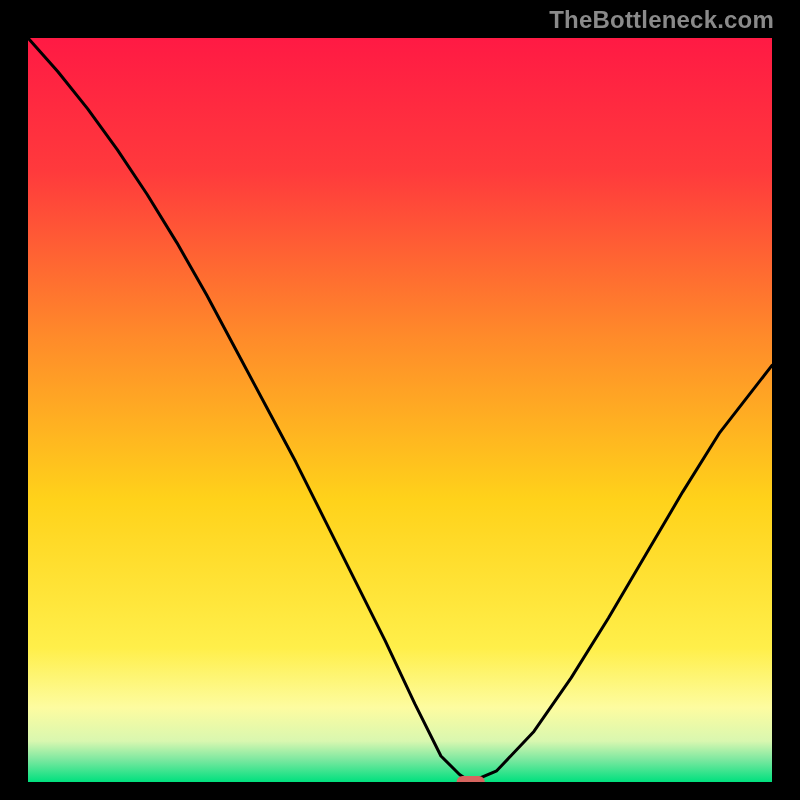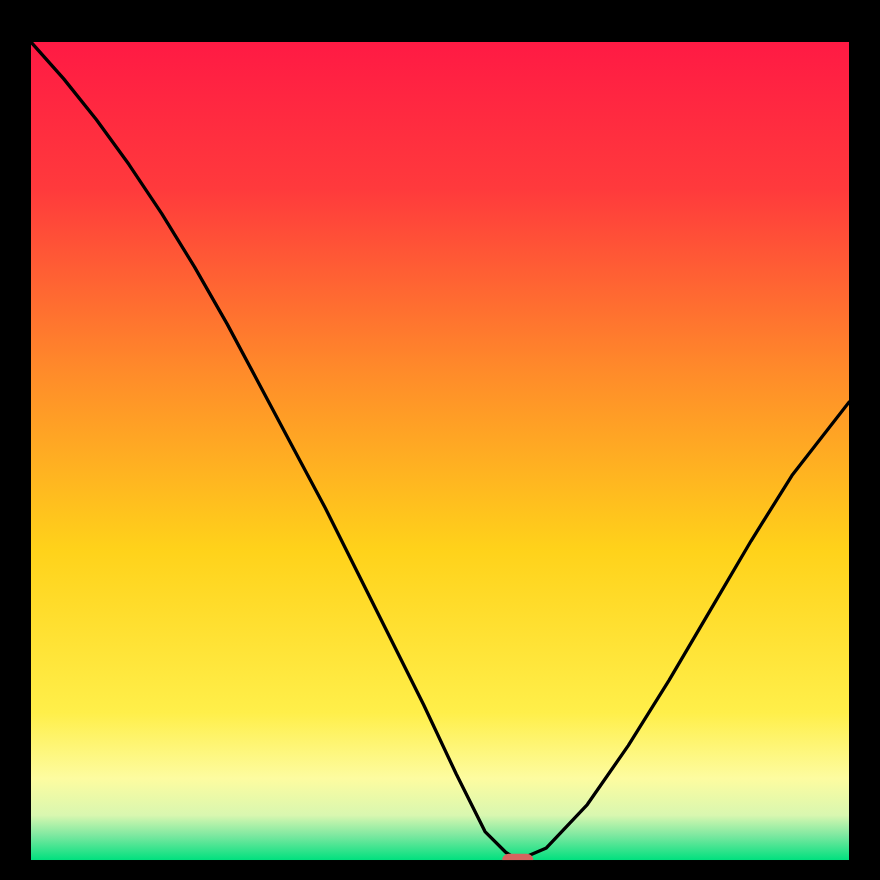--- a/index.html
+++ b/index.html
@@ -41,20 +41,21 @@
     top: 0;
     left: 0;
     width: 744px;
     height: 744px;
   }
 </style>
 </head>
 <body>
 
 <div class="frame">
+  <div class="watermark">TheBottleneck.com</div>
   <div class="plot-area">
     <svg id="chart-svg" class="svg-fill" viewBox="0 0 744 744" preserveAspectRatio="none">
         <defs>
           <linearGradient id="bg-grad" x1="0" y1="0" x2="0" y2="1">
             <stop offset="0%" stop-color="#ff1a44"></stop>
             <stop offset="18%" stop-color="#ff3a3c"></stop>
             <stop offset="40%" stop-color="#ff8a2a"></stop>
             <stop offset="62%" stop-color="#ffd21a"></stop>
             <stop offset="82%" stop-color="#ffef4a"></stop>
             <stop offset="90%" stop-color="#fdfca0"></stop>

